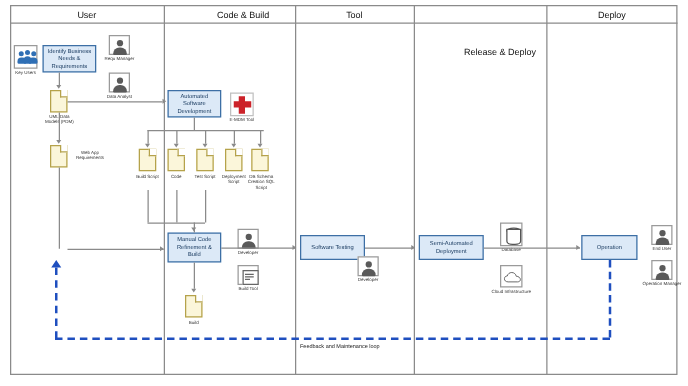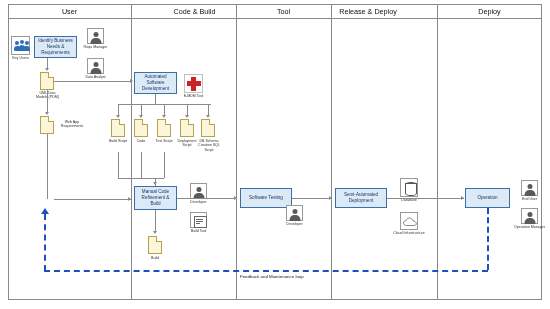--- a/index.html
+++ b/index.html
@@ -83,21 +83,21 @@
   <div class="hdr-sep"></div>
 
   <div class="lane-sep" style="left:131px;"></div>
   <div class="lane-sep" style="left:236px;"></div>
   <div class="lane-sep" style="left:331px;"></div>
   <div class="lane-sep" style="left:437px;"></div>
 
   <div class="lane-title" style="left:8px;width:123px;">User</div>
   <div class="lane-title" style="left:142px;width:105px;">Code &amp; Build</div>
   <div class="lane-title" style="left:236px;width:95px;">Tool</div>
-  <div class="lane-title" style="left:315px;width:106px;">Release &amp; Deploy</div>
+  <div class="lane-title" style="left:347px;width:106px;margin-top:30px;">Release &amp; Deploy</div>
   <div class="lane-title" style="left:437px;width:105px;">Deploy</div>
 
   <div class="users" style="left:11px;top:36px;width:19px;height:19px;">
     <div class="u uh" style="left:3px;top:4px;width:4px;height:4px;"></div>
     <div class="u uh" style="left:7.5px;top:2.5px;width:4.5px;height:4.5px;"></div>
     <div class="u uh" style="left:12.5px;top:4px;width:4px;height:4px;"></div>
     <div class="u" style="left:1.5px;top:9px;width:7px;height:5px;border-radius:3px 3px 1px 1px;"></div>
     <div class="u" style="left:6.5px;top:7.5px;width:6.5px;height:6.5px;border-radius:3px 3px 1px 1px;"></div>
     <div class="u" style="left:11px;top:9px;width:7px;height:5px;border-radius:3px 3px 1px 1px;"></div>
   </div>

